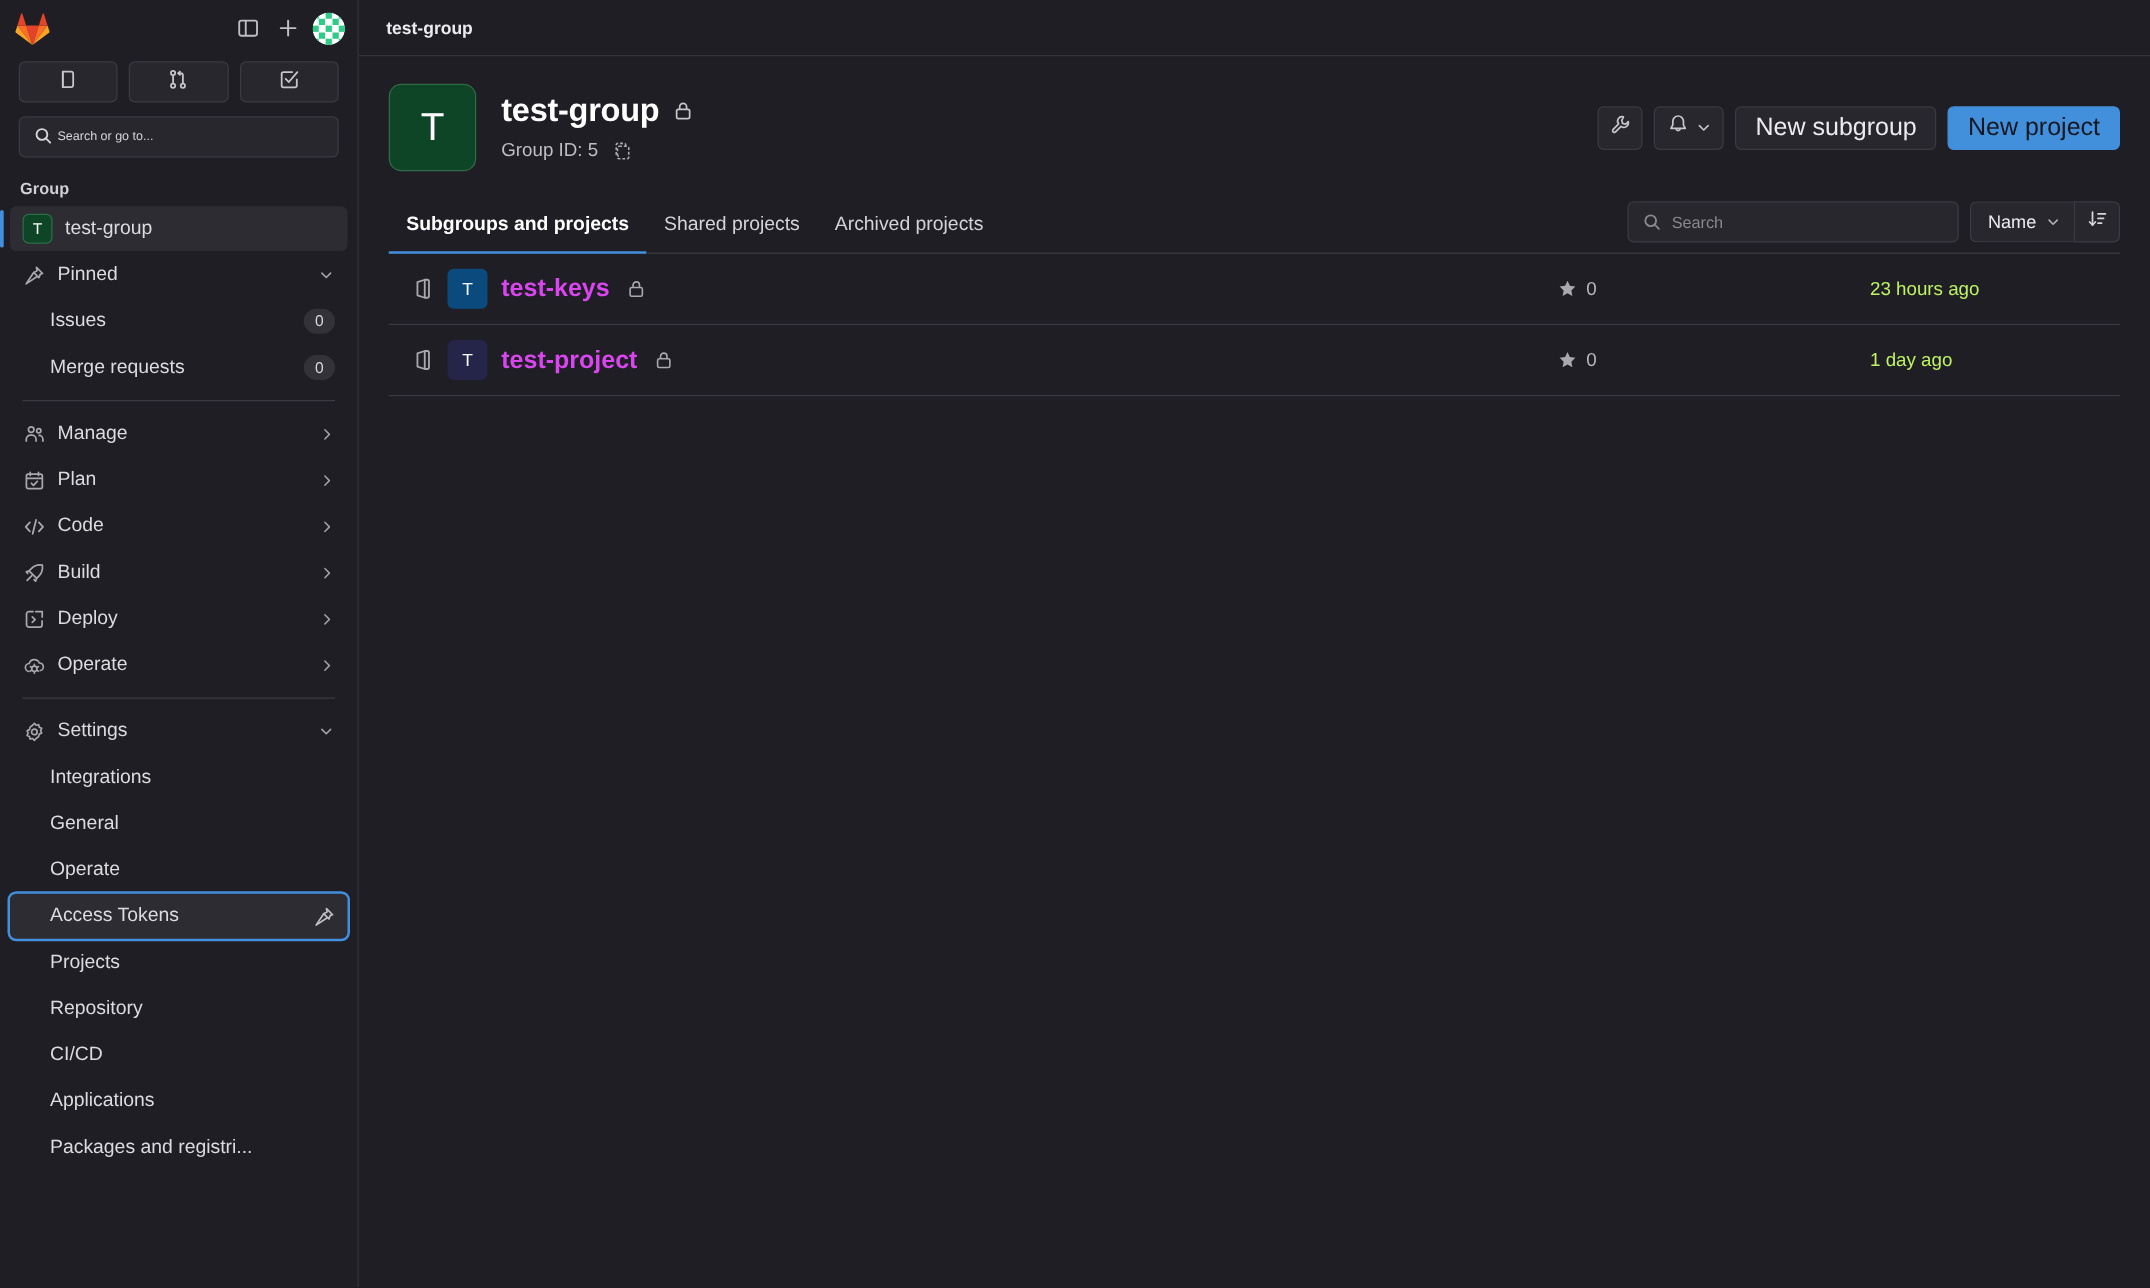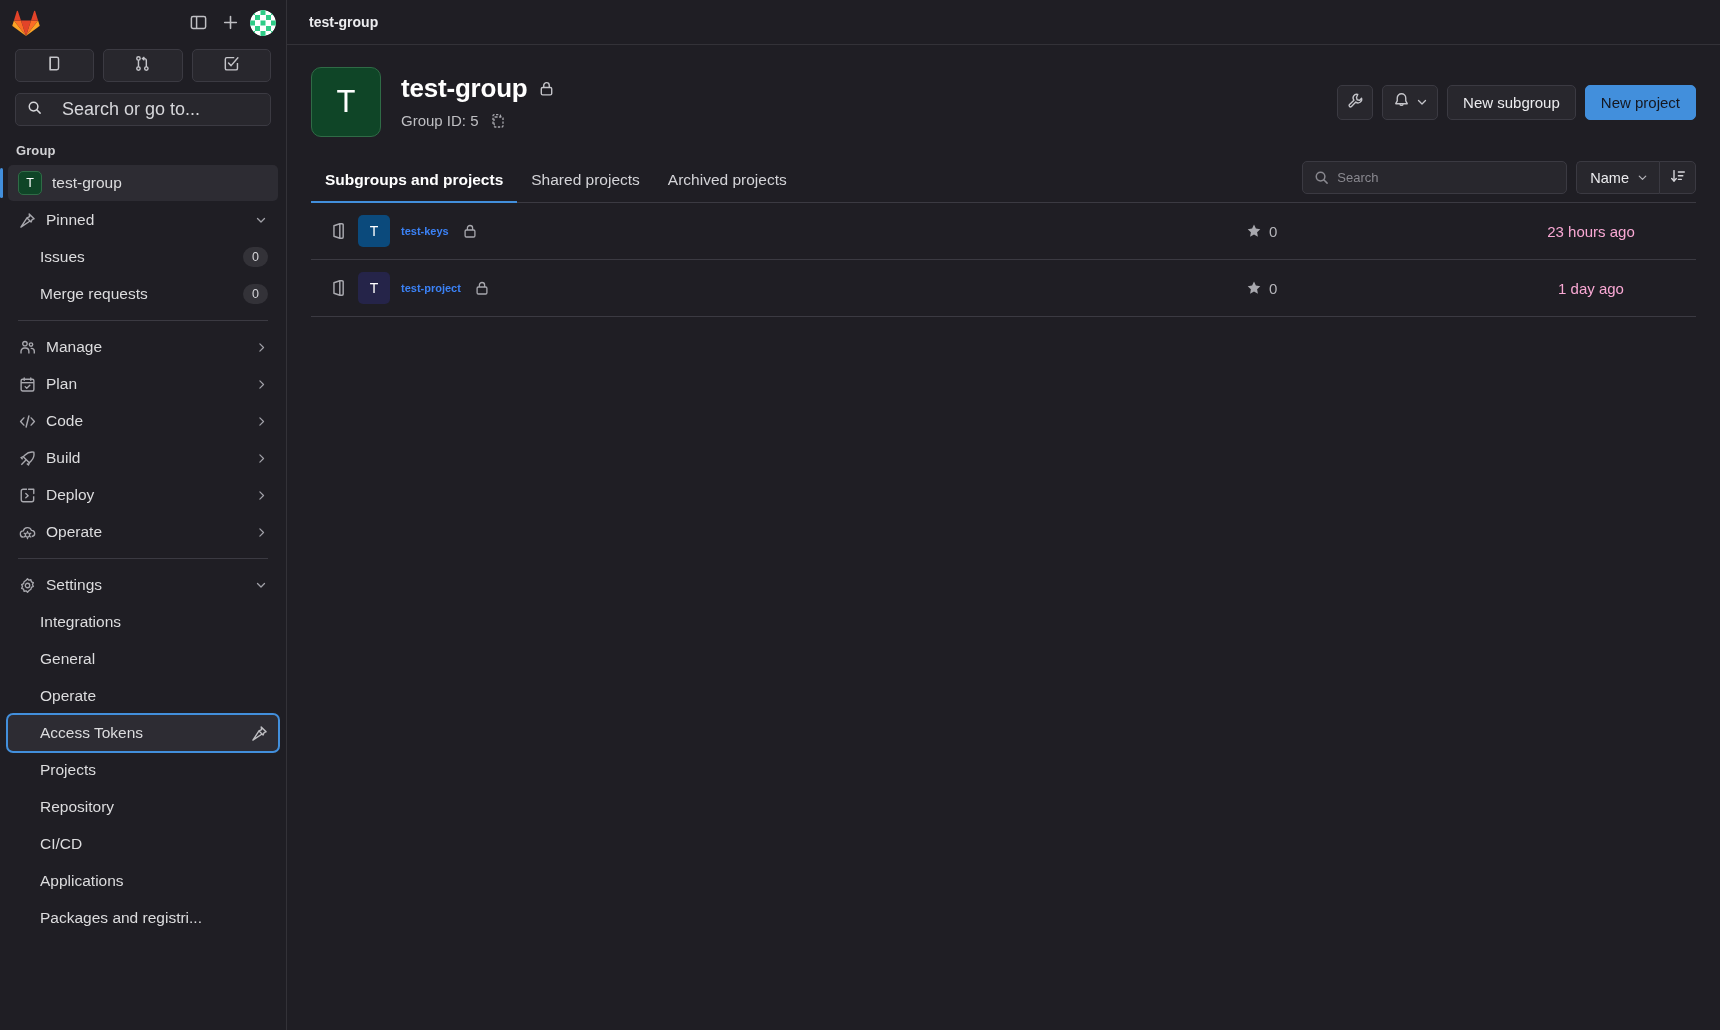--- a/index.html
+++ b/index.html
@@ -42,22 +42,22 @@
   .quick-btn {
     flex: 1; height: 33px; background: #28272d;
     border: 1px solid #3b3a42; border-radius: 5px;
     display: flex; align-items: center; justify-content: center;
     color: #c5c5ca;
   }
 
   .sb-search {
     margin: 11px 15px 0 15px; height: 33px;
     background: #28272d; border: 1px solid #3b3a42; border-radius: 5px;
-    display: flex; align-items: center; gap: 20px; padding: 0 11px;
-    color: #d6d6da; font-size: 18px;
+    display: flex; align-items: center; gap: 4px; padding: 0 11px;
+    color: #d6d6da; font-size: 10px;
   }
 
   .sb-scroll { flex: 1; overflow: hidden; padding-top: 13px; }
 
   .sb-section-label {
     font-size: 13px; font-weight: 700; color: #d1d1d4;
     padding: 4px 16px 6px 16px; letter-spacing: .1px;
   }
 
   .nav-item {
@@ -131,21 +131,21 @@
   }
   .grp-meta { flex: 1; min-width: 0; }
   .grp-title-row { display: flex; align-items: center; gap: 10px; }
   .grp-title { font-size: 26px; font-weight: 700; color: #ffffff; letter-spacing: -.2px; }
   .grp-id-row { display: flex; align-items: center; gap: 8px; margin-top: 6px; }
   .grp-id { font-size: 15px; color: #bfbfc3; }
   .copy-btn { width: 22px; height: 22px; display: flex; align-items: center; justify-content: center; color: #a8a8ae; border-radius: 4px; }
 
   .grp-actions { display: flex; align-items: center; gap: 9px; }
   .btn {
-    height: 35px; border-radius: 5px; font-size: 15px;
+    height: 35px; border-radius: 5px; font-size: 20px;
     display: flex; align-items: center; justify-content: center;
     padding: 0 15px; white-space: nowrap;
     background: #28272d; border: 1px solid #3b3a42; color: #ececef;
   }
   .btn-icon { width: 36px; padding: 0; color: #c5c5ca; }
   .btn-bell { padding: 0 8px 0 10px; gap: 5px; color: #c5c5ca; }
   .btn-primary { background: #428fdc; border-color: #428fdc; color: #15171f; font-weight: 400; }
 
   
   .tabs-row {
@@ -193,29 +193,29 @@
     height: 57px; border-bottom: 1px solid #3b3a42;
     padding: 0 10px 0 18px; gap: 0;
   }
   .proj-left { display: flex; align-items: center; gap: 11px; flex: 1; min-width: 0; }
   .ns-ico { color: #a8a8ae; display: flex; align-items: center; }
   .proj-avatar {
     width: 32px; height: 32px; border-radius: 5px;
     display: flex; align-items: center; justify-content: center;
     color: #fff; font-size: 14px; flex: 0 0 32px;
   }
-  .proj-name { font-size: 11px; font-weight: 700; color: #3b82f6; }
+  .proj-name { font-size: 20px; font-weight: 700; color: #d946ef; }
   .lock-ico { color: #a8a8ae; display: flex; align-items: center; margin-left: 2px; }
   .proj-stars {
     display: flex; align-items: center; gap: 7px;
     color: #b5b5ba; font-size: 15px;
     width: 250px; justify-content: flex-start;
   }
   .star-ico { color: #a8a8ae; display: flex; align-items: center; }
-  .proj-updated { font-size: 15px; color: #f9a8d4; width: 190px; text-align: center; white-space: nowrap; }
+  .proj-updated { font-size: 15px; color: #bef264; width: 190px; text-align: left; white-space: nowrap; }
 </style>
 </head>
 <body>
 
 <div class="app">
 
   <aside class="sidebar">
 
     <div class="sb-top">
       <span>

